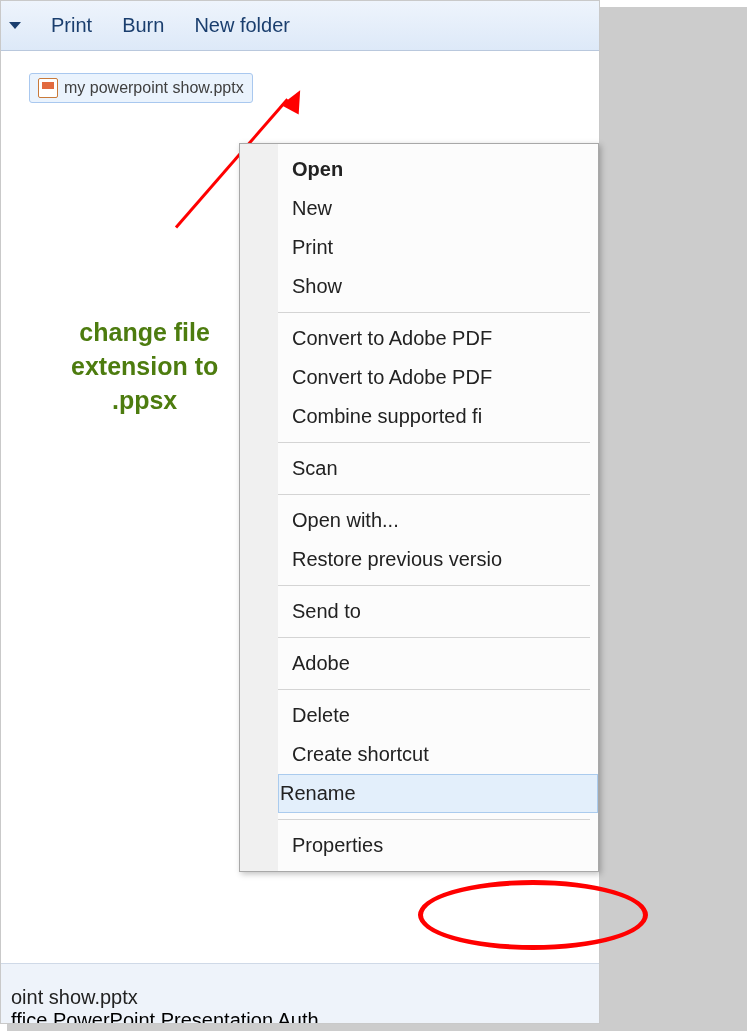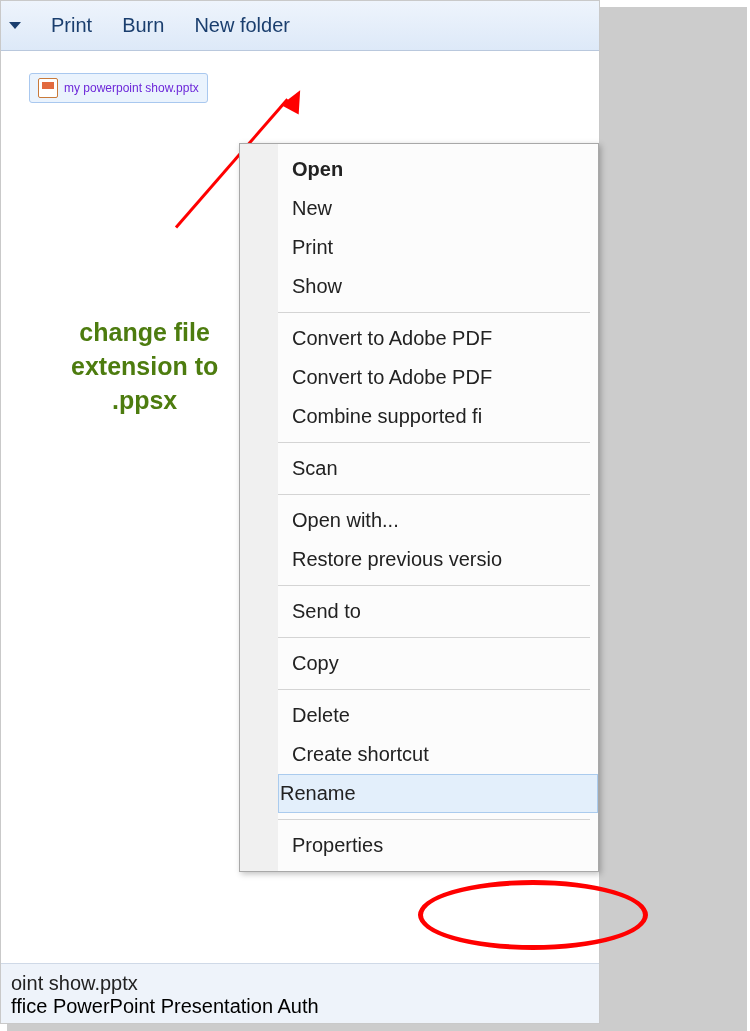--- a/index.html
+++ b/index.html
@@ -54,22 +54,22 @@
     .file-row {
       position: absolute;
       top: 22px; left: 28px;
       display: flex;
       align-items: center;
       gap: 6px;
       padding: 4px 8px;
       background: #eaf3fd;
       border: 1px solid #a9c8ef;
       border-radius: 3px;
-      font-size: 12px;
-      color: #6d28d9;
+      font-size: 16px;
+      color: #404040;
     }
     .file-icon {
       width: 20px; height: 20px;
       background: #fff;
       border: 1px solid #c97a3a;
       border-radius: 2px;
       position: relative;
       display: inline-block;
     }
     .file-icon::before {
@@ -146,21 +146,21 @@
       border: 5px solid #ff0000;
       border-radius: 50%;
       pointer-events: none;
     }
     .status-bar {
       position:absolute;
       bottom:0; left:0; right:0;
       height: 60px;
       background: #eef3fa;
       border-top: 1px solid #cfd9e7;
-      padding: 8px 10px;
+      padding: 22px 10px;
       color: #4a5b72;
       font-size: 18px;
       overflow: hidden;
     }
     .status-line1 { color:#222; font-size: 20px; white-space:nowrap; overflow:hidden;}
     .status-line2 { color:#000000; font-size: 20px; white-space:nowrap; overflow:hidden;}
   </style>
 </head>
 <body>
 
@@ -202,21 +202,21 @@
           <div class="cm-item"><span>Convert to Adobe PDF</span></div>
           <div class="cm-item"><span>Combine supported fi</span></div>
           <div class="cm-sep"></div>
           <div class="cm-item"><span>Scan</span></div>
           <div class="cm-sep"></div>
           <div class="cm-item"><span>Open with...</span></div>
           <div class="cm-item"><span>Restore previous versio</span></div>
           <div class="cm-sep"></div>
           <div class="cm-item"><span>Send to</span></div>
           <div class="cm-sep"></div>
-          <div class="cm-item"><span>Copy</span></div>
+          <div class="cm-item"><span>Adobe</span></div>
           <div class="cm-sep"></div>
           <div class="cm-item"><span>Delete</span></div>
           <div class="cm-item"><span>Create shortcut</span></div>
           <div class="cm-item hover"><span>Rename</span></div>
           <div class="cm-sep"></div>
           <div class="cm-item"><span>Properties</span></div>
         </div>
     </div>
 
   </div>

